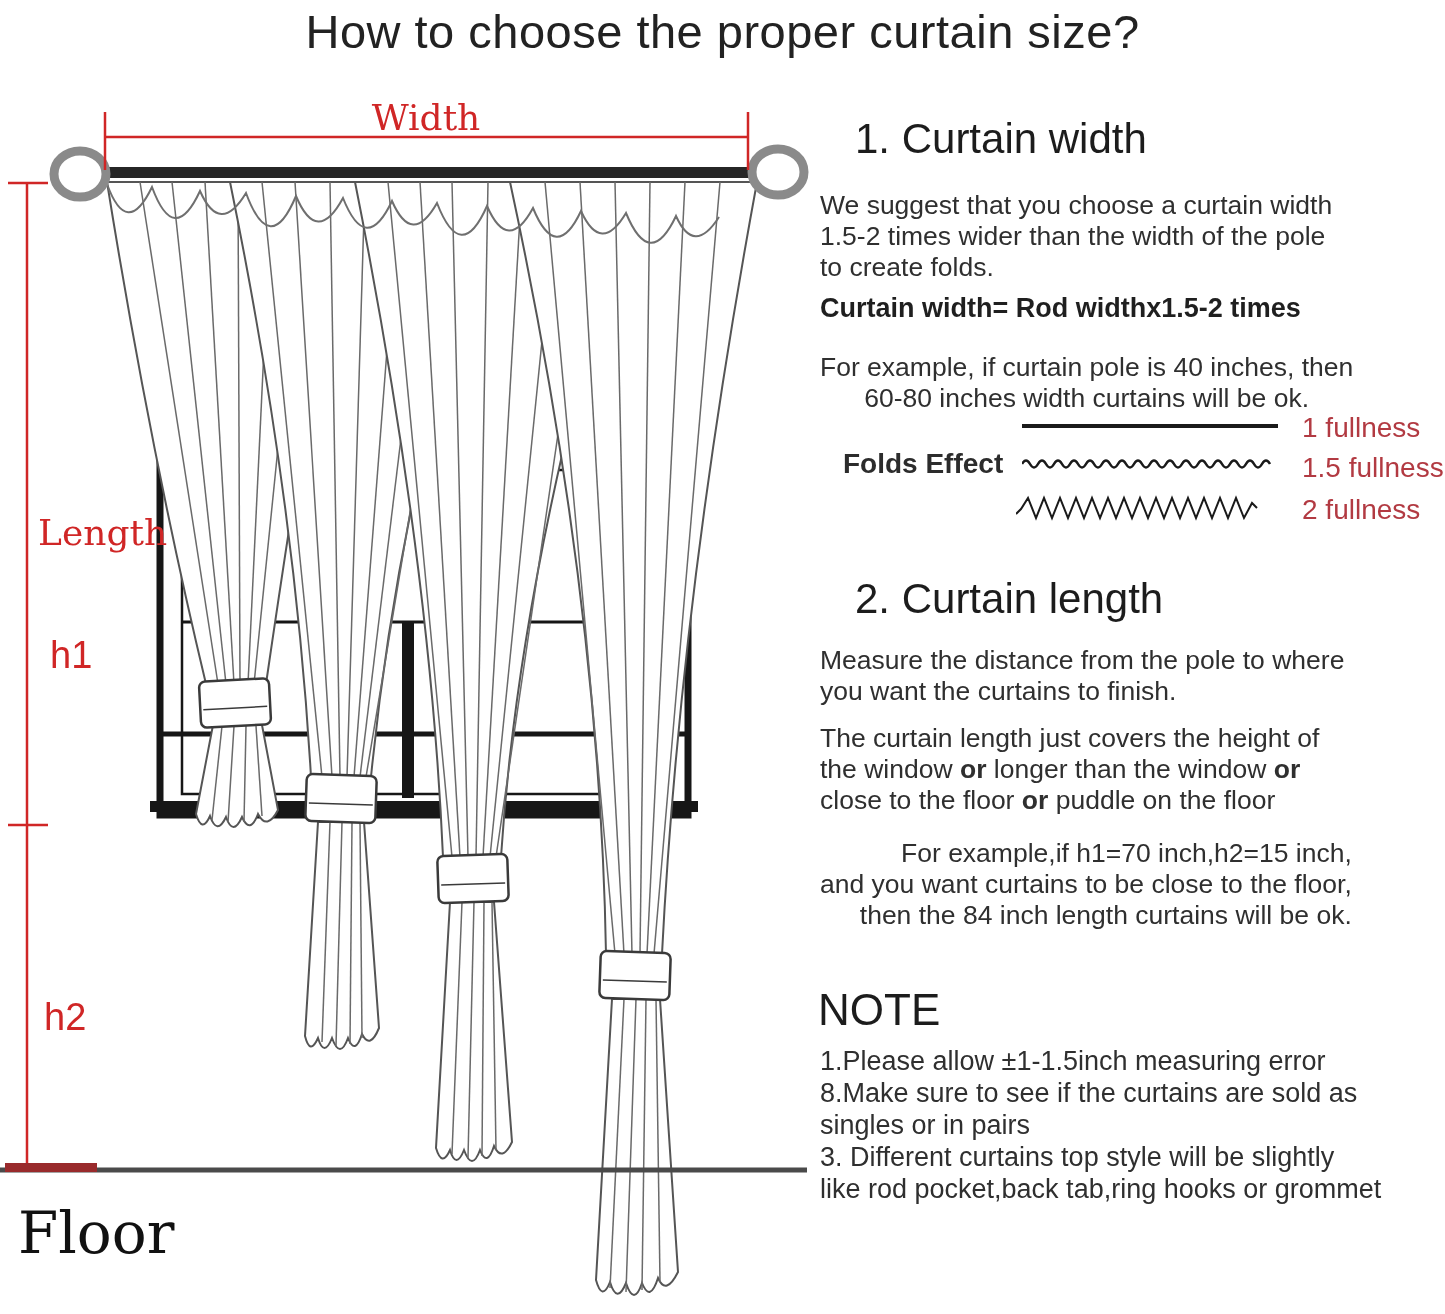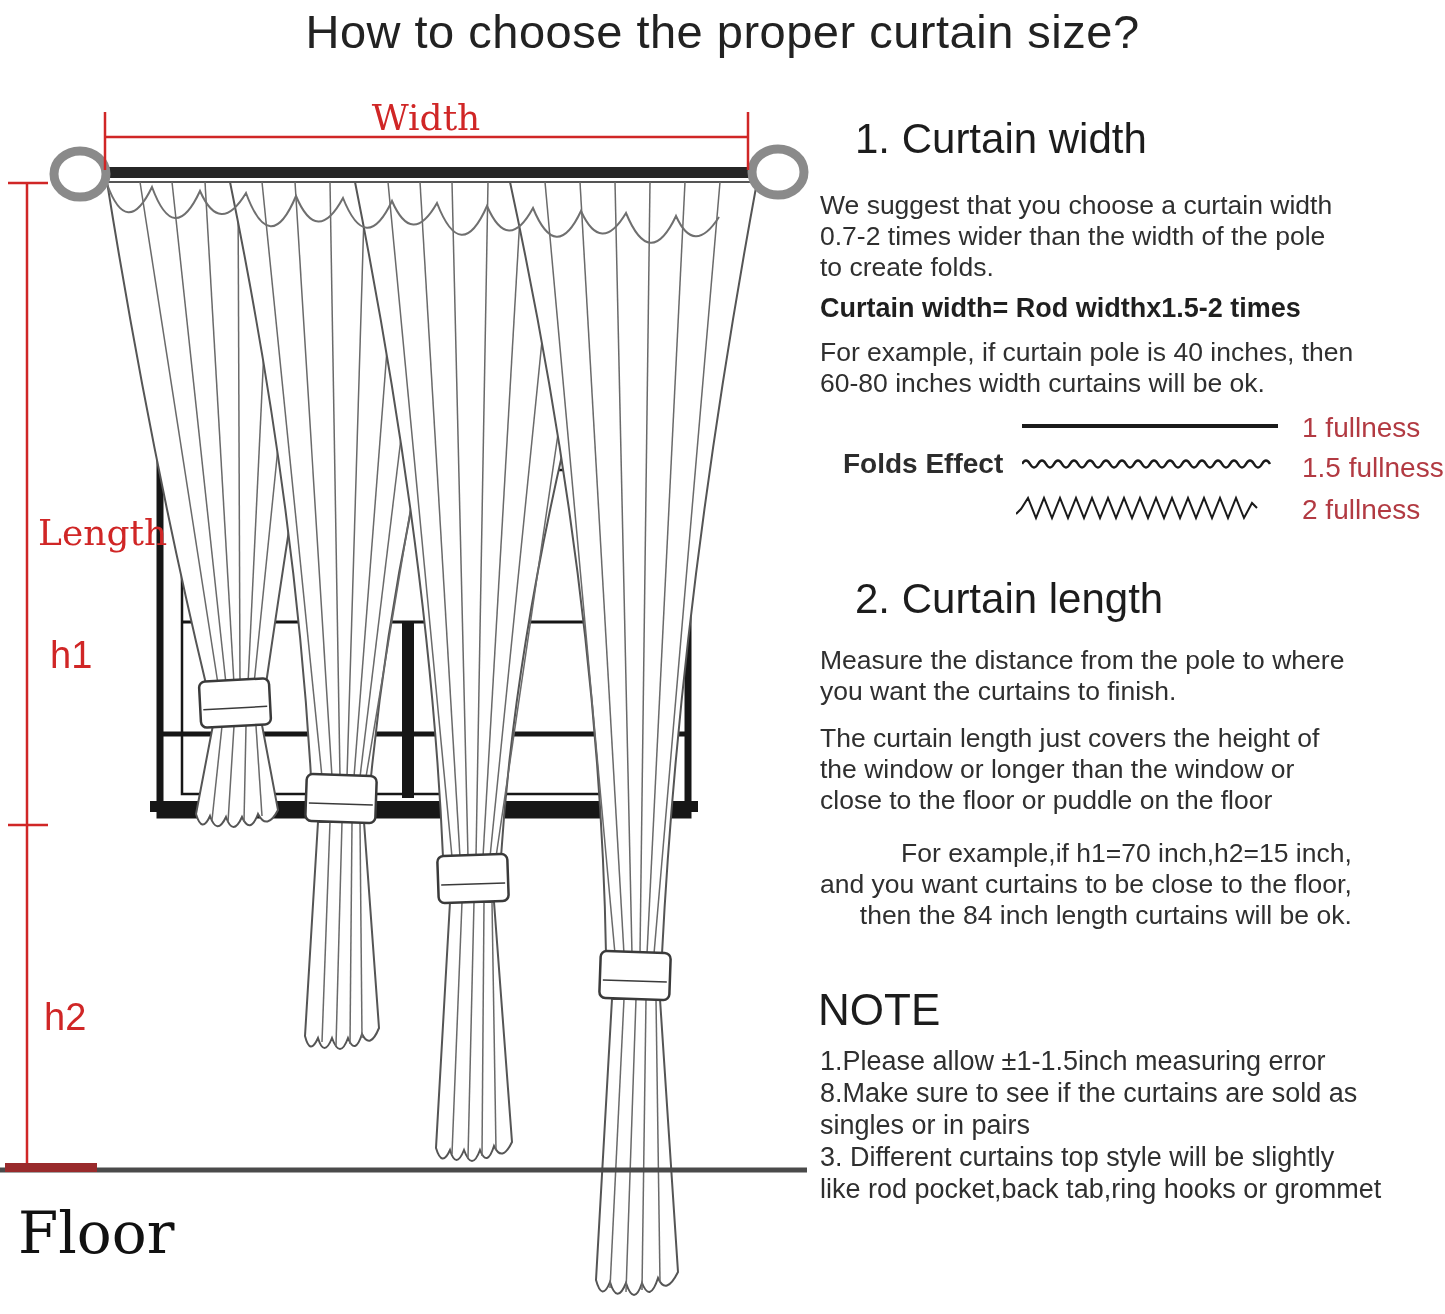--- a/index.html
+++ b/index.html
@@ -8,21 +8,21 @@
     font-family:"Liberation Sans",sans-serif;color:#2f2f2f;
   }
   .abs{position:absolute;}
   .page-title{
     left:0;top:4px;width:1445px;text-align:center;
     font-size:47px;letter-spacing:.5px;color:#222;font-weight:400;
   }
   .sec-heading{font-size:42px;color:#1c1c1c;font-weight:400;}
   .body-line{font-size:26.5px;line-height:31px;color:#2f2f2f;}
   .body-block div{height:31px;}
-  .bold{font-weight:normal;}
+  .bold{font-weight:bold;}
   .formula{font-size:27px;font-weight:bold;color:#1f1f1f;}
   .note-block div{height:32px;font-size:27px;}
   .folds-label{font-size:28px;color:#2c2c2c;font-weight:bold;}
   .fullness{font-size:28px;color:#b23a42;}
   svg text.dimserif{font-family:"DejaVu Serif","Liberation Serif",serif;}
   svg text.dimsans{font-family:"Liberation Sans",sans-serif;}
 </style>
 </head>
 <body>
 
@@ -160,27 +160,27 @@
     <text class="dimserif" x="38" y="545" font-size="36" fill="#d02626">Length</text>
     <text class="dimsans" x="50" y="668" font-size="38" fill="#d02626">h1</text>
     <text class="dimsans" x="44" y="1030" font-size="38" fill="#d02626">h2</text>
     <text class="dimserif" x="18" y="1253" font-size="58" fill="#111">Floor</text>
   </svg>
 
   <div class="abs sec-heading" style="left:855px;top:115px;">1. Curtain width</div>
 
   <div class="abs body-block" style="left:820px;top:190px;">
     <div class="body-line">We suggest that you choose a curtain width</div>
-    <div class="body-line">0.7-2 times wider than the width of the pole</div>
+    <div class="body-line">1.5-2 times wider than the width of the pole</div>
     <div class="body-line">to create folds.</div>
   </div>
 
   <div class="abs formula" style="left:820px;top:293px;">Curtain width= Rod widthx1.5-2 times</div>
 
-  <div class="abs body-block" style="left:820px;top:337px;">
+  <div class="abs body-block" style="left:820px;top:352px;text-align:center;">
     <div class="body-line">For example, if curtain pole is 40 inches, then</div>
     <div class="body-line">60-80 inches width curtains will be ok.</div>
   </div>
 
   <div class="abs" style="left:820px;top:400px;width:625px;height:140px;">
     <div class="abs folds-label" style="left:23px;top:48px;">Folds Effect</div>
 
     <svg class="abs" style="left:202px;top:420px;margin-top:-400px;" width="256" height="12" viewBox="0 0 256 12">
       <line x1="0" y1="6" x2="256" y2="6" stroke="#1a1a1a" stroke-width="4"></line>
     </svg>

